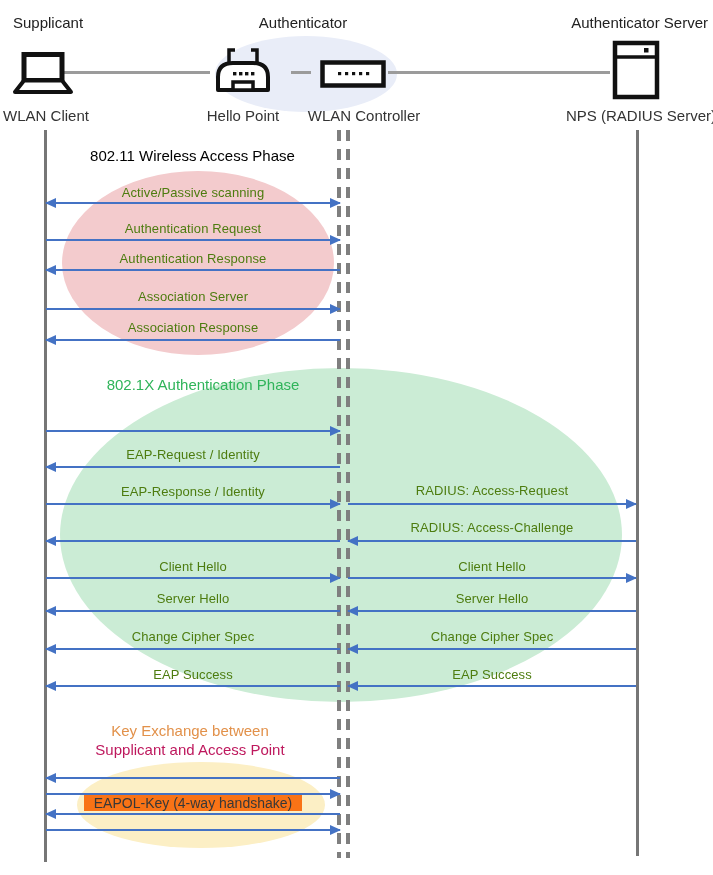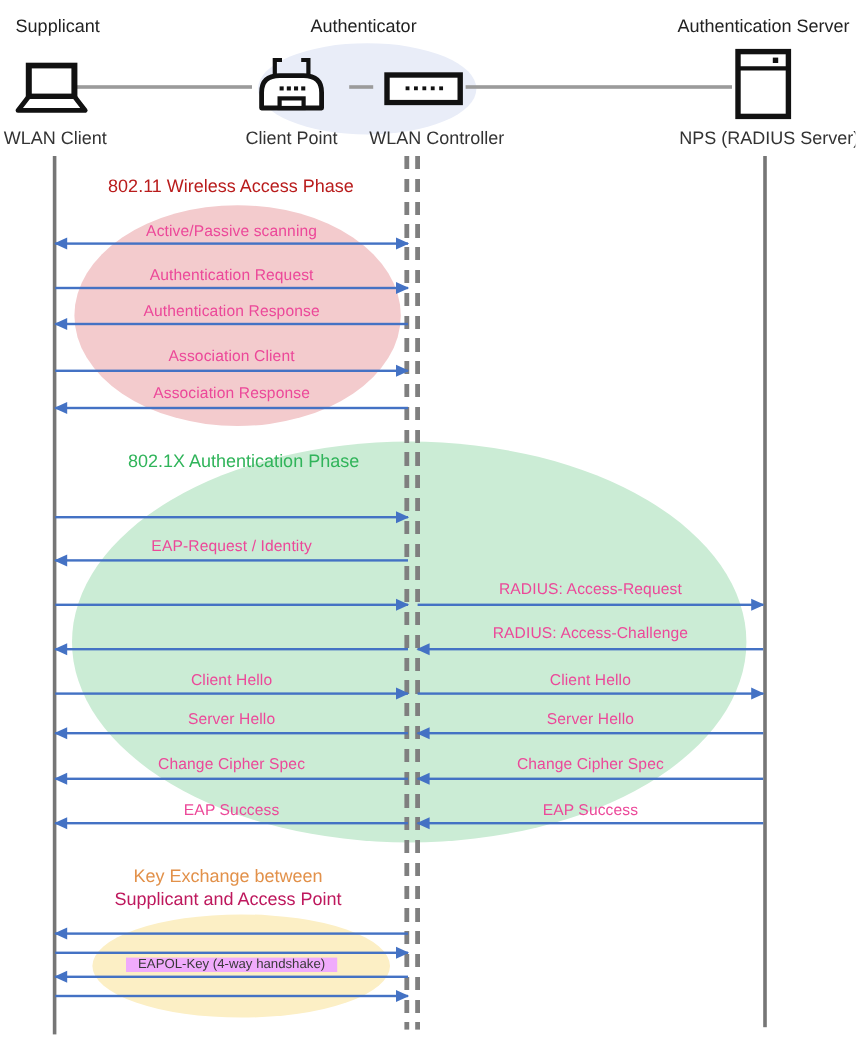--- a/index.html
+++ b/index.html
@@ -31,55 +31,55 @@
   .cap-ap{left:193px;width:100px;}
   .cap-controller{left:304px;width:120px;}
   .cap-nps{left:566px;width:142px;}
   .icon{position:absolute;z-index:2;}
   .connector{position:absolute;top:71px;height:3px;background:#9B9B9B;z-index:1;}
   .con-1{left:64px;width:146px;}
   .con-dash{left:291px;width:20px;}
   .con-2{left:388px;width:222px;}
   
   .phase-title{position:absolute;font-size:15px;white-space:nowrap;text-align:center;z-index:2;}
-  .pt-red{left:45px;width:295px;top:147px;color:#b91c1c;}
+  .pt-red{left:45px;width:295px;top:147px;color:#000000;}
   .pt-green{left:45px;width:316px;top:376px;color:#30B45A;}
   .pt-orange1{left:40px;width:300px;top:722px;color:#E2914A;}
   .pt-orange2{left:40px;width:300px;top:741px;color:#be185d;}
   
-  .msg-label{position:absolute;font-size:13px;letter-spacing:.1px;color:#ec4899;
+  .msg-label{position:absolute;font-size:13px;letter-spacing:.1px;color:#4d7c0f;
     text-align:center;white-space:nowrap;z-index:3;}
   .seg-l{left:46px;width:294px;}
   .seg-r{left:348px;width:288px;}
   .arrow{position:absolute;height:2px;background:#4472C4;z-index:3;}
   .arrow.a-left::before, .arrow.a-both::before{
     content:"";position:absolute;left:-1px;top:-4px;width:0;height:0;
     border-top:5px solid transparent;border-bottom:5px solid transparent;
     border-right:11px solid #4472C4;}
   .arrow.a-right::after, .arrow.a-both::after{
     content:"";position:absolute;right:-1px;top:-4px;width:0;height:0;
     border-top:5px solid transparent;border-bottom:5px solid transparent;
     border-left:11px solid #4472C4;}
   .eapol-wrap{position:absolute;left:46px;width:294px;text-align:center;z-index:4;}
-  .eapol-wrap span{background:#f0abfc;font-size:11px;padding:0 10px;white-space:nowrap;}
+  .eapol-wrap span{background:#f97316;font-size:14px;padding:0 10px;white-space:nowrap;}
   svg{display:block;}
 </style>
 </head>
 <body>
 
 <div class="stage">
 
   <div class="ellipse el-header"></div>
   <div class="ellipse el-red"></div>
   <div class="ellipse el-green"></div>
   <div class="ellipse el-yellow"></div>
 
   <div class="role-label role-supplicant">Supplicant</div>
   <div class="role-label role-authenticator">Authenticator</div>
-  <div class="role-label role-authserver">Authentication Server</div>
+  <div class="role-label role-authserver">Authenticator Server</div>
 
   <div class="connector con-1"></div>
   <div class="connector con-dash"></div>
   <div class="connector con-2"></div>
 
   <div class="icon" style="left:12px;top:52px;">
     <svg width="62" height="44" viewBox="0 0 62 44">
       <rect x="12" y="2.5" width="38" height="26" fill="#fff" stroke="#111" stroke-width="5"></rect>
       <path d="M3 40 L12 28.5 H50 L59 40 Z" fill="#fff" stroke="#111" stroke-width="4" stroke-linejoin="round"></path>
     </svg>
@@ -108,21 +108,21 @@
   </div>
   <div class="icon" style="left:612px;top:40px;">
     <svg width="48" height="60" viewBox="0 0 48 60">
       <rect x="3" y="3" width="42" height="54" fill="#fff" stroke="#111" stroke-width="4.5"></rect>
       <line x1="3" y1="17" x2="45" y2="17" stroke="#111" stroke-width="3.5"></line>
       <rect x="32" y="8" width="4.5" height="4.5" fill="#111"></rect>
     </svg>
   </div>
 
   <div class="node-caption cap-client">WLAN Client</div>
-  <div class="node-caption cap-ap">Client Point</div>
+  <div class="node-caption cap-ap">Hello Point</div>
   <div class="node-caption cap-controller">WLAN Controller</div>
   <div class="node-caption cap-nps">NPS (RADIUS Server)</div>
 
   <div class="lifeline lf-client"></div>
   <div class="lf-dash lf-d1"></div>
   <div class="lf-dash lf-d2"></div>
   <div class="lifeline lf-server"></div>
 
   <div class="phase-title pt-red">802.11 Wireless Access Phase</div>
   <div class="phase-title pt-green">802.1X Authentication Phase</div>
@@ -131,31 +131,32 @@
 
   <div class="msg-label seg-l" style="top:185px;">Active/Passive scanning</div>
   <div class="arrow a-both seg-l" style="top:202px;"></div>
 
   <div class="msg-label seg-l" style="top:221px;">Authentication Request</div>
   <div class="arrow a-right seg-l" style="top:239px;"></div>
 
   <div class="msg-label seg-l" style="top:251px;">Authentication Response</div>
   <div class="arrow a-left seg-l" style="top:269px;"></div>
 
-  <div class="msg-label seg-l" style="top:289px;">Association Client</div>
+  <div class="msg-label seg-l" style="top:289px;">Association Server</div>
   <div class="arrow a-right seg-l" style="top:308px;"></div>
 
   <div class="msg-label seg-l" style="top:320px;text-align:center;">Association Response</div>
   <div class="arrow a-left seg-l" style="top:339px;"></div>
 
   <div class="arrow a-right seg-l" style="top:430px;"></div>
 
   <div class="msg-label seg-l" style="top:447px;">EAP-Request / Identity</div>
   <div class="arrow a-left seg-l" style="top:466px;"></div>
 
+  <div class="msg-label seg-l" style="top:484px;">EAP-Response / Identity</div>
   <div class="arrow a-right seg-l" style="top:503px;"></div>
 
   <div class="arrow a-left seg-l" style="top:540px;"></div>
 
   <div class="msg-label seg-l" style="top:559px;">Client Hello</div>
   <div class="arrow a-right seg-l" style="top:577px;"></div>
 
   <div class="msg-label seg-l" style="top:591px;">Server Hello</div>
   <div class="arrow a-left seg-l" style="top:610px;"></div>
 

